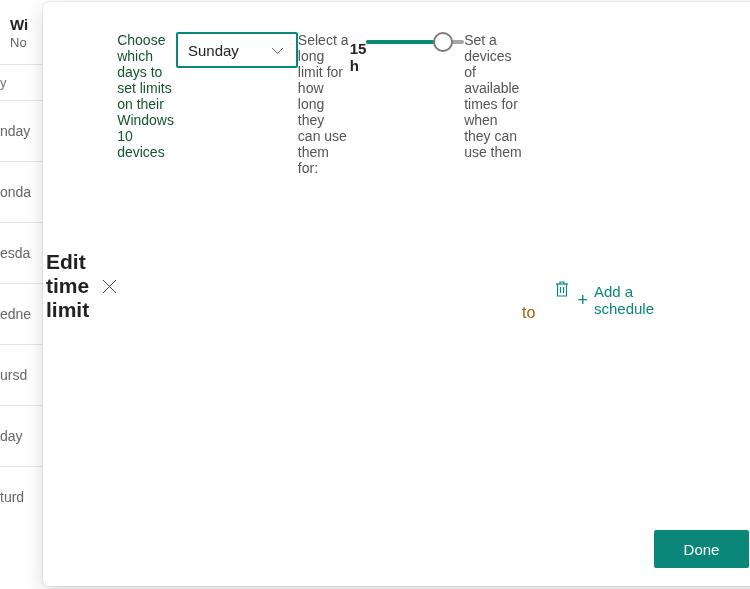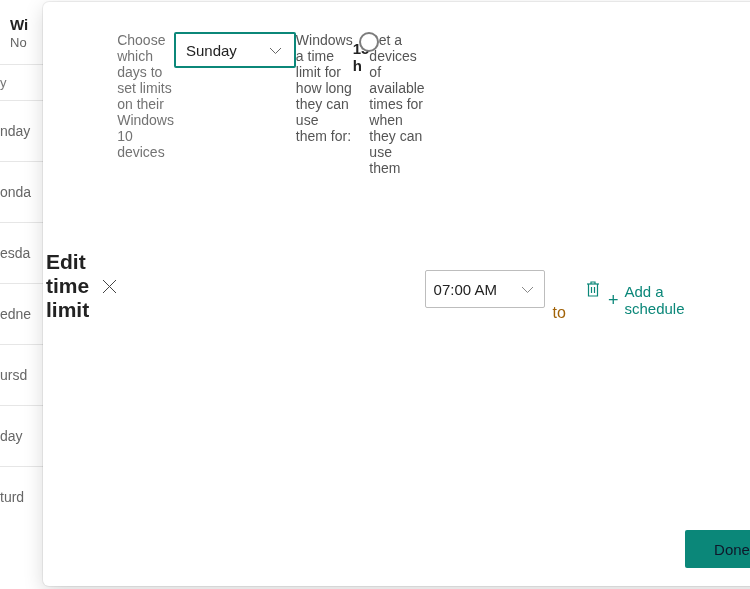--- a/index.html
+++ b/index.html
@@ -77,21 +77,21 @@
       width: 28px;
       height: 28px;
       cursor: pointer;
       display: flex;
       align-items: center;
       justify-content: center;
       color: #444;
     }
     .desc {
       font-size: 14px;
-      color: #737373;
+      color: #14532d;
       margin-bottom: 14px;
     }
     .select-box {
       width: 298px;
       height: 36px;
       border: 2px solid #0b8779;
       border-radius: 2px;
       display: flex;
       align-items: center;
       justify-content: space-between;
@@ -202,21 +202,21 @@
       font-size: 18px;
       color: #0b8779;
     }
     .modal-footer {
       margin-top: auto;
       display: flex;
       justify-content: flex-end;
     }
     .done-btn {
       background: #0b8779;
-      color: #0f172a;
+      color: #ffffff;
       border: none;
       width: 95px;
       height: 38px;
       font-size: 15px;
       font-weight: 500;
       border-radius: 2px;
       cursor: pointer;
     }
   </style>
 </head>
@@ -251,40 +251,32 @@
 
   <div class="select-box">
     <span class="select-value">Sunday</span>
     <span class="chevron">
       <svg width="13" height="8" viewBox="0 0 13 8" fill="none" stroke="#666" stroke-width="1">
           <path d="M1 1 L6.5 6.5 L12 1"></path>
         </svg>
     </span>
   </div>
 
-  <div class="section-label">Windows a time limit for how long they can use them for:</div>
+  <div class="section-label">Select a long limit for how long they can use them for:</div>
   <div class="hours-value">15 h</div>
 
   <div class="slider-wrap">
     <div class="slider-track"></div>
     <div class="slider-fill"></div>
     <div class="slider-thumb"></div>
   </div>
 
   <div class="section-label">Set a devices of available times for when they can use them</div>
 
   <div class="schedule-row">
-    <div class="time-select">
-      <span class="time-val">07:00 AM</span>
-      <span class="chevron">
-        <svg width="13" height="8" viewBox="0 0 13 8" fill="none" stroke="#888" stroke-width="1">
-            <path d="M1 1 L6.5 6.5 L12 1"></path>
-          </svg>
-      </span>
-    </div>
     <span class="to-label">to</span>
     <div class="trash-btn">
       <svg width="16" height="18" viewBox="0 0 16 18" fill="none" stroke="#0b8779" stroke-width="1.2">
         <path d="M2 4 L14 4"></path>
         <path d="M6 4 L6 2 L10 2 L10 4"></path>
         <path d="M3.5 4 L3.5 16 L12.5 16 L12.5 4"></path>
         <path d="M6.5 7 L6.5 13 M9.5 7 L9.5 13"></path>
       </svg>
     </div>
   </div>

